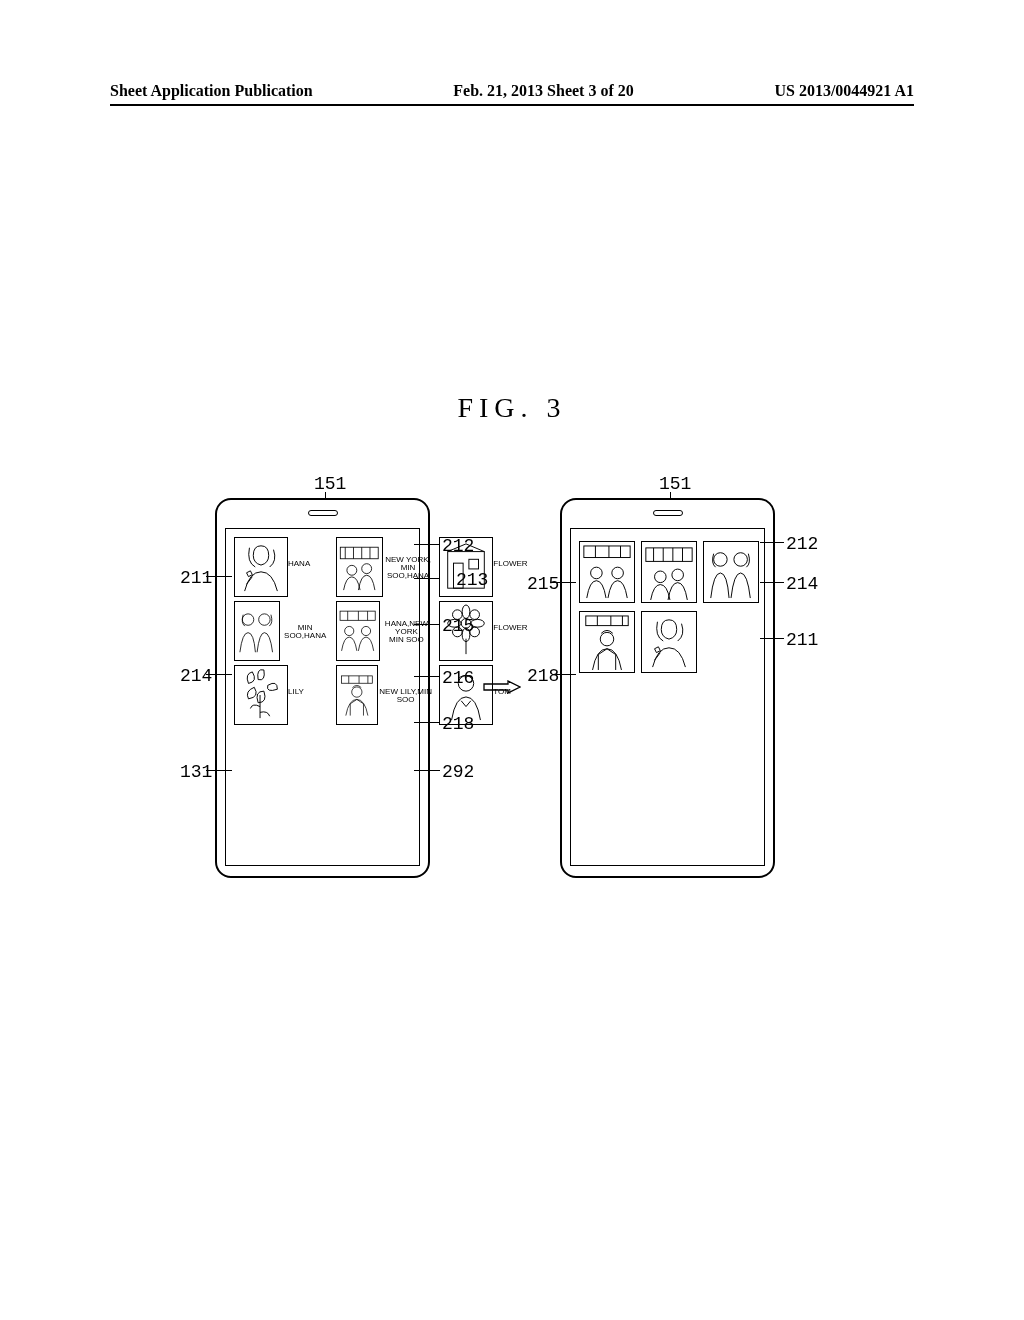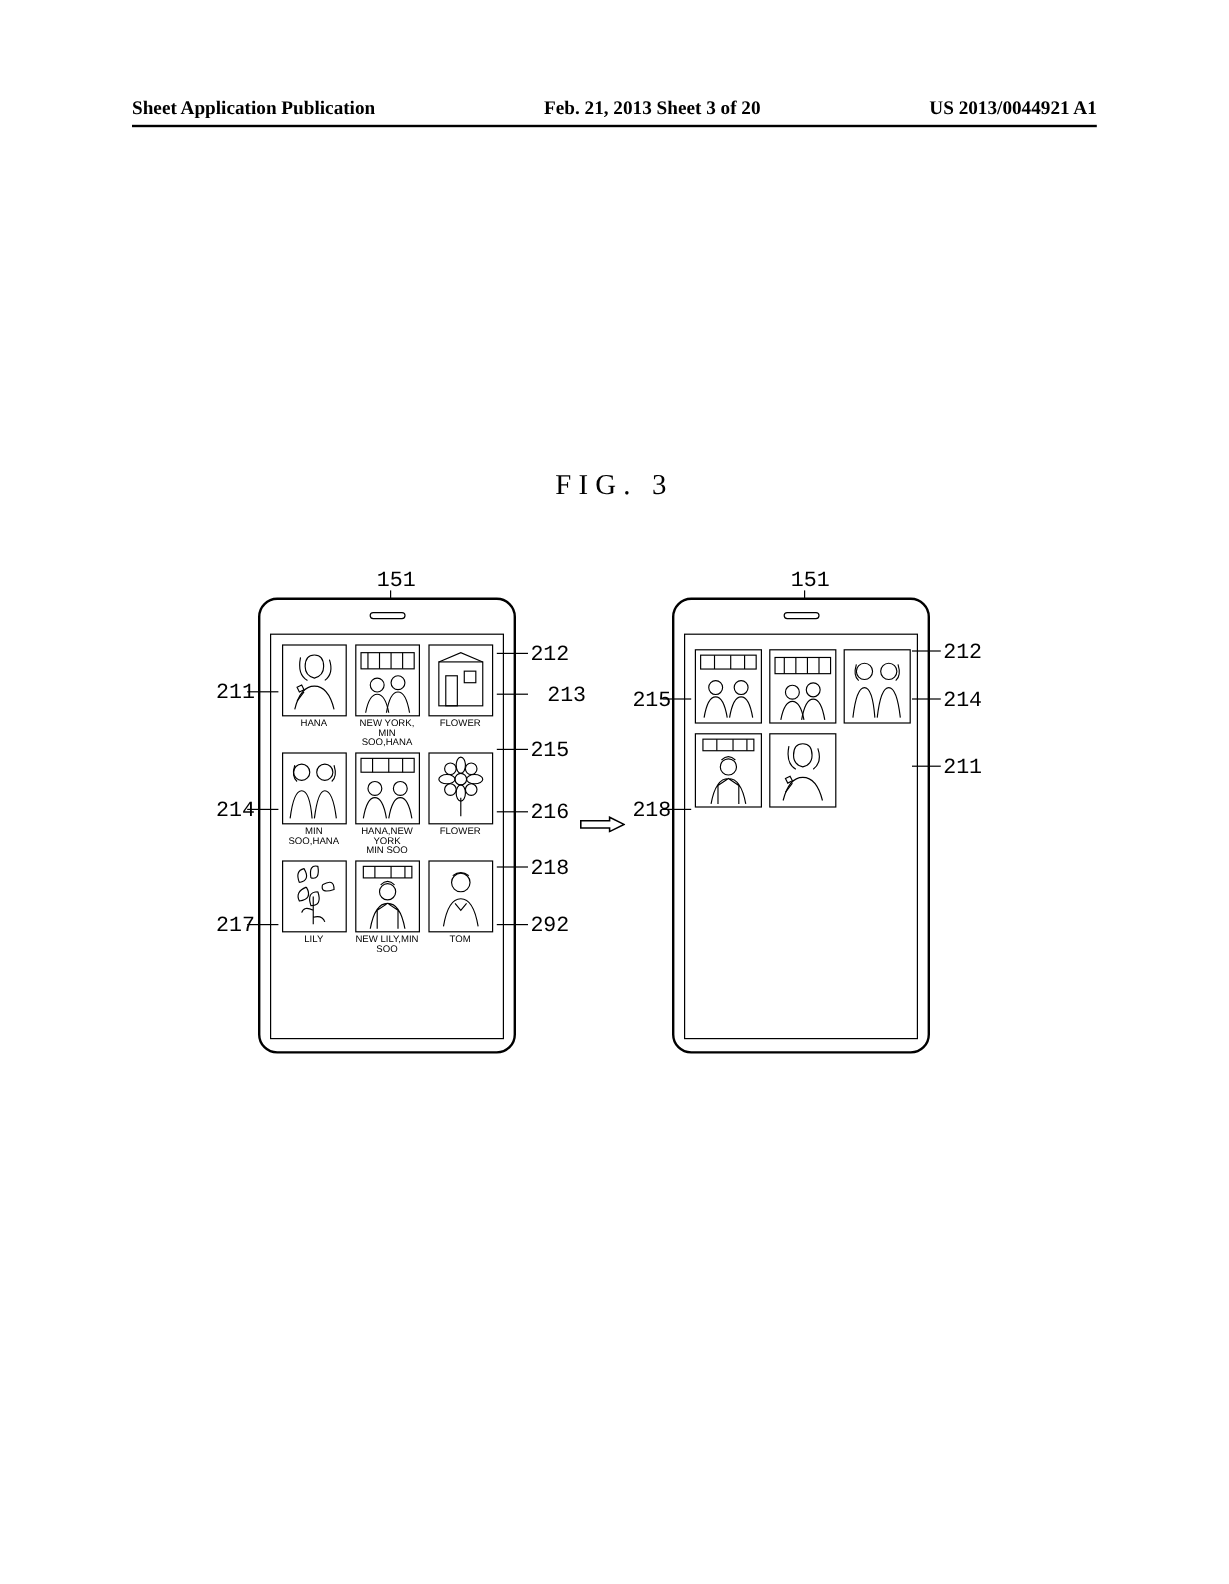--- a/index.html
+++ b/index.html
@@ -27,21 +27,21 @@
     left: 110px;
     right: 110px;
     border-top: 2px solid #000;
   }
   .fig-title {
     position: absolute;
     top: 392px;
     left: 0;
     width: 100%;
     text-align: center;
-    font-size: 24px;
+    font-size: 28px;
     letter-spacing: 6px;
     font-family: "Times New Roman", serif;
   }
   .figure-area {
     position: absolute;
     top: 470px;
     left: 0;
     width: 100%;
     height: 420px;
   }
@@ -73,21 +73,21 @@
   }
   .grid {
     position: absolute;
     top: 8px;
     left: 8px;
     right: 8px;
     display: grid;
     grid-template-columns: repeat(3, 1fr);
     gap: 4px 6px;
   }
-  .cell { display: flex; flex-direction: column; align-items: center; }
+  .cell { display: flex; flex-direction: row; align-items: center; }
   .thumb {
     width: 54px;
     height: 60px;
     border: 1.5px solid #000;
     background: #fff;
     position: relative;
     overflow: hidden;
   }
   .thumb svg { width: 100%; height: 100%; }
   .caption {
@@ -371,21 +371,21 @@
 
   <div class="ref-label" style="left:314px; top:4px;">151</div>
   <div class="lead" style="left:325px; top:22px; width:1px; height:8px;"></div>
 
   <div class="ref-label" style="left:180px; top:98px;">211</div>
   <div class="lead" style="left:206px; top:106px; width:26px; height:1px;"></div>
 
   <div class="ref-label" style="left:180px; top:196px;">214</div>
   <div class="lead" style="left:206px; top:204px; width:26px; height:1px;"></div>
 
-  <div class="ref-label" style="left:180px; top:292px;">217</div>
+  <div class="ref-label" style="left:180px; top:292px;">131</div>
   <div class="lead" style="left:206px; top:300px; width:26px; height:1px;"></div>
 
   <div class="ref-label" style="left:442px; top:66px;">212</div>
   <div class="lead" style="left:414px; top:74px; width:26px; height:1px;"></div>
 
   <div class="ref-label" style="left:442px; top:100px;margin-left:14px;">213</div>
   <div class="lead" style="left:414px; top:108px; width:26px; height:1px;"></div>
 
   <div class="ref-label" style="left:442px; top:146px;">215</div>
   <div class="lead" style="left:414px; top:154px; width:26px; height:1px;"></div>

